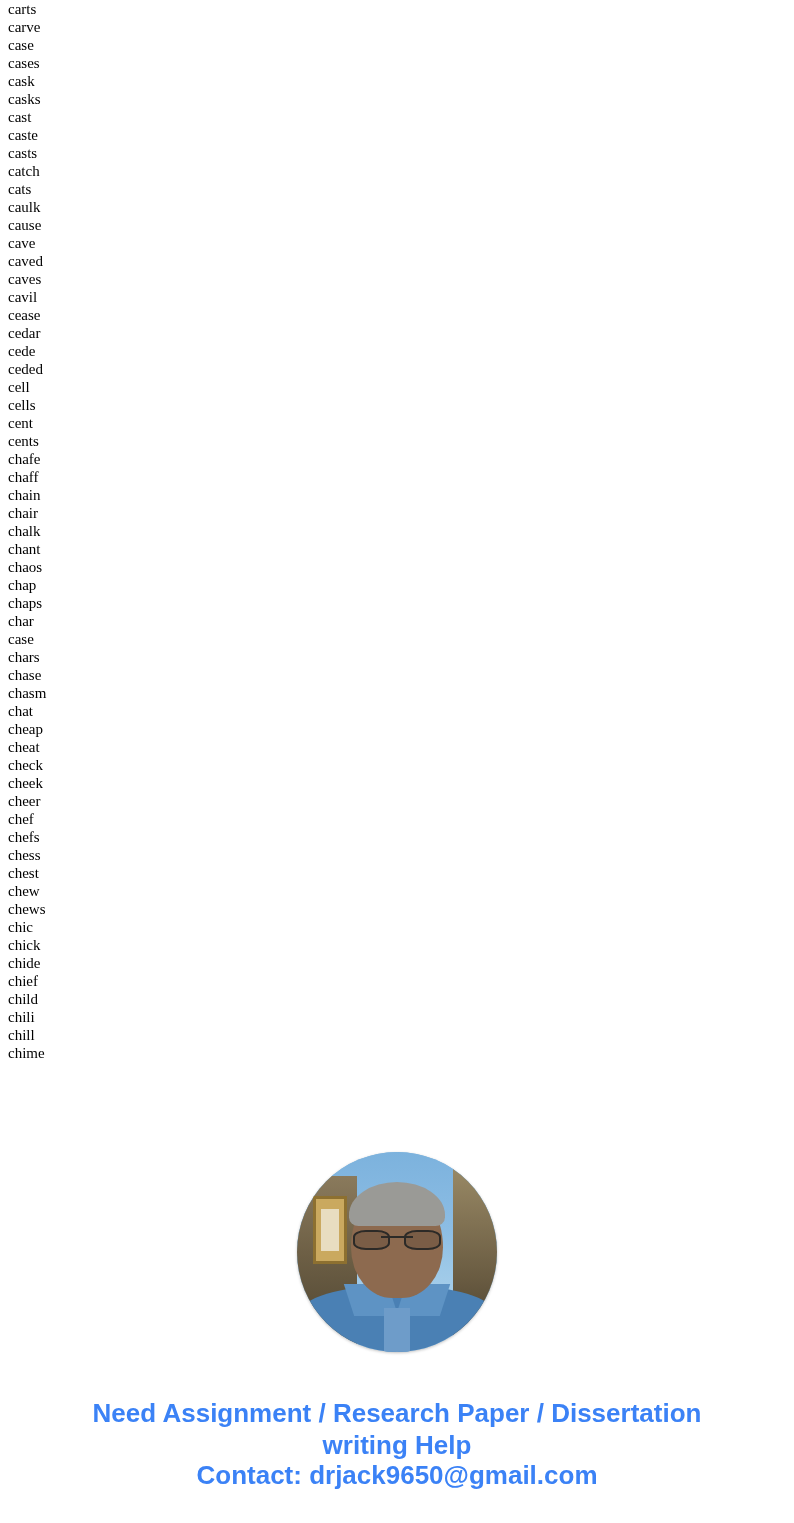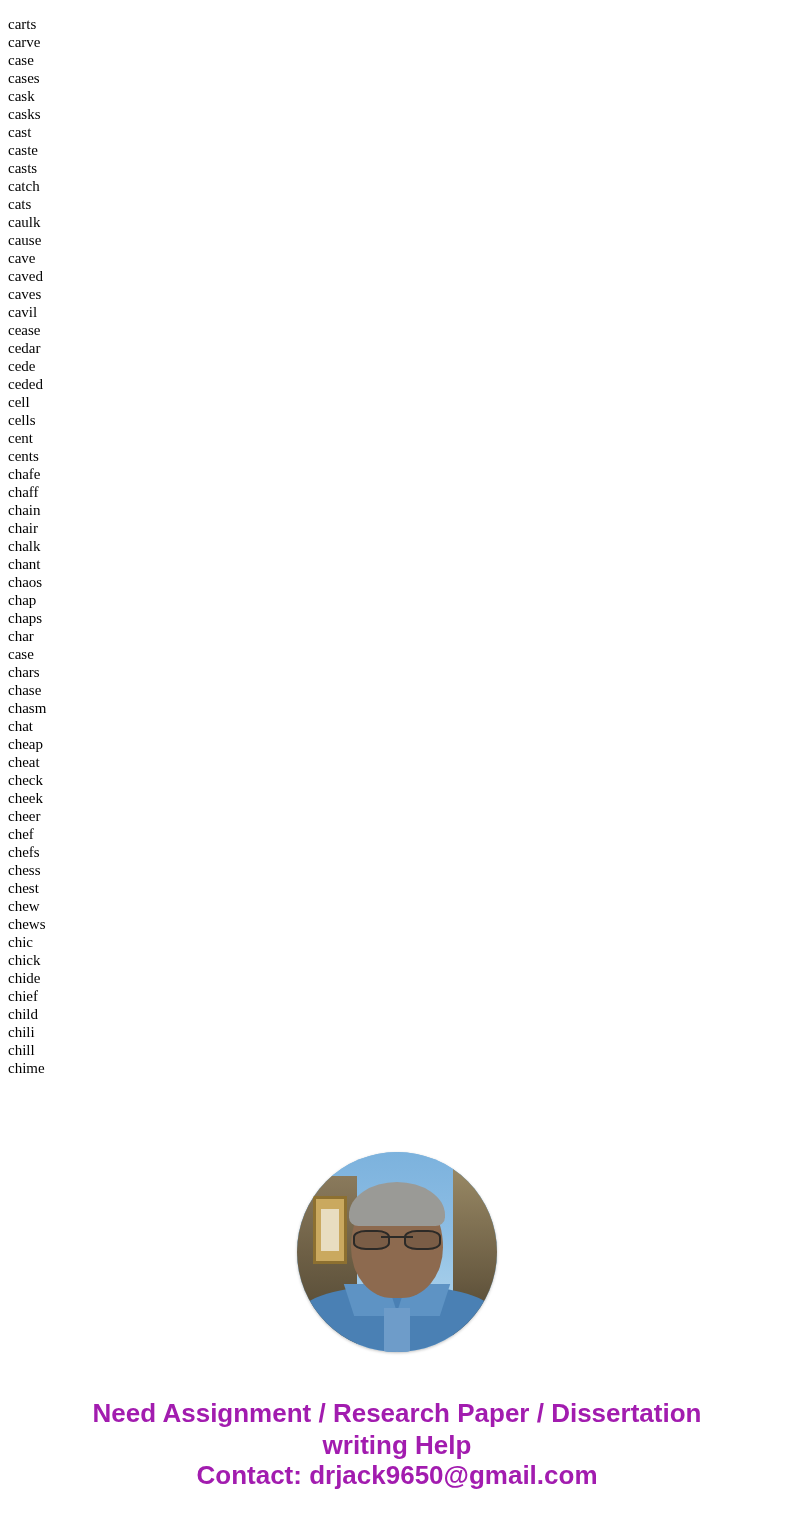--- a/index.html
+++ b/index.html
@@ -9,21 +9,21 @@
   }
   body {
     width: 794px;
     min-height: 1523px;
     font-family: "Liberation Serif", serif;
     color: #000000;
     position: relative;
     overflow: hidden;
   }
   .word-list {
-    padding: 15px 0 0 8px;
+    padding: 0 0 0 8px;
     margin: 0;
     list-style: none;
     font-family: "Liberation Serif", serif;
     font-size: 15px;
     line-height: 18px;
     height: 1124px;
     overflow: hidden;
     box-sizing: border-box;
   }
   .word-list li {
@@ -158,21 +158,21 @@
     height: 22%;
     transform: translateX(-50%);
     background: #6e9cc9;
   }
   .promo-text {
     margin-top: 46px;
     font-family: "Liberation Sans", sans-serif;
     font-weight: bold;
     font-size: 26px;
     line-height: 30px;
-    color: #a21caf;
+    color: #3b82f6;
     padding: 0 18px;
   }
   .promo-line2 {
     margin-top: 2px;
   }
 </style>
 </head>
 <body>
 
 <ul class="word-list">

